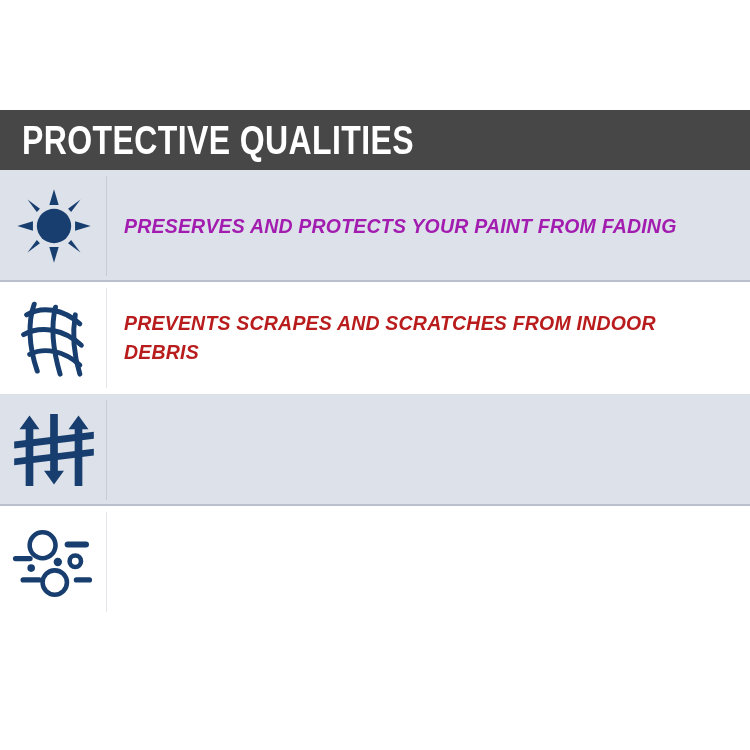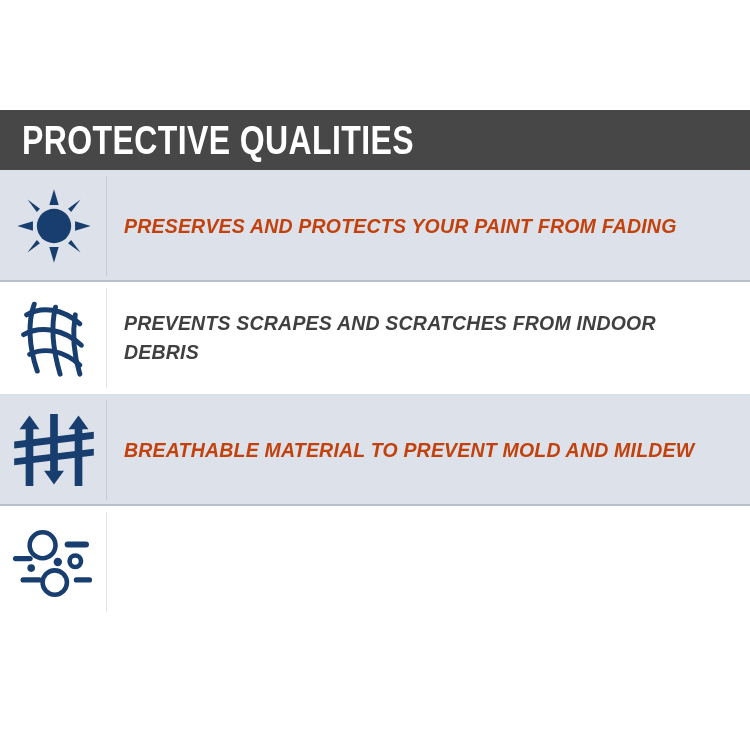--- a/index.html
+++ b/index.html
@@ -95,22 +95,22 @@
     padding: 0 26px 0 17px;
   }
   .feature-text {
     font-family: "Liberation Sans", sans-serif;
     font-weight: bold;
     font-style: italic;
     font-size: 19.5px;
     line-height: 29px;
     letter-spacing: 0.2px;
   }
-  .text-dark  { color: #c2410c; text-align: right; }
-  .text-blue  { color: #404040; }
+  .text-dark  { color: #a21caf; text-align: right; }
+  .text-blue  { color: #b91c1c; }
 
   .icon-svg { display: block; }
 </style>
 </head>
 <body>
 
 <div id="page">
 
   <div class="header-bar">
     <div class="header-title">PROTECTIVE QUALITIES</div>
@@ -166,23 +166,20 @@
 
             <polygon points="52,92 65,74 57,74 57,0 47,0 47,74 39,74"></polygon>
 
             <polygon points="84,2 97,20 89,20 89,94 79,94 79,20 71,20"></polygon>
 
             <rect x="0" y="36" width="104" height="9" transform="skewY(-7)"></rect>
             <rect x="0" y="58" width="104" height="9" transform="skewY(-7)"></rect>
           </g>
         </svg>
       </div>
-      <div class="text-cell">
-        <div class="feature-text text-dark">BREATHABLE MATERIAL TO PREVENT MOLD AND MILDEW</div>
-      </div>
     </div>
 
     <div class="feature-row plain">
       <div class="icon-cell">
         <svg class="icon-svg" width="86" height="70" viewBox="0 0 112 92">
           <g fill="none" stroke="#173e6e" stroke-width="6">
             <circle cx="41" cy="24" r="17"></circle>
             <circle cx="57" cy="73" r="16"></circle>
             <circle cx="84" cy="45" r="7.5"></circle>
           </g>

